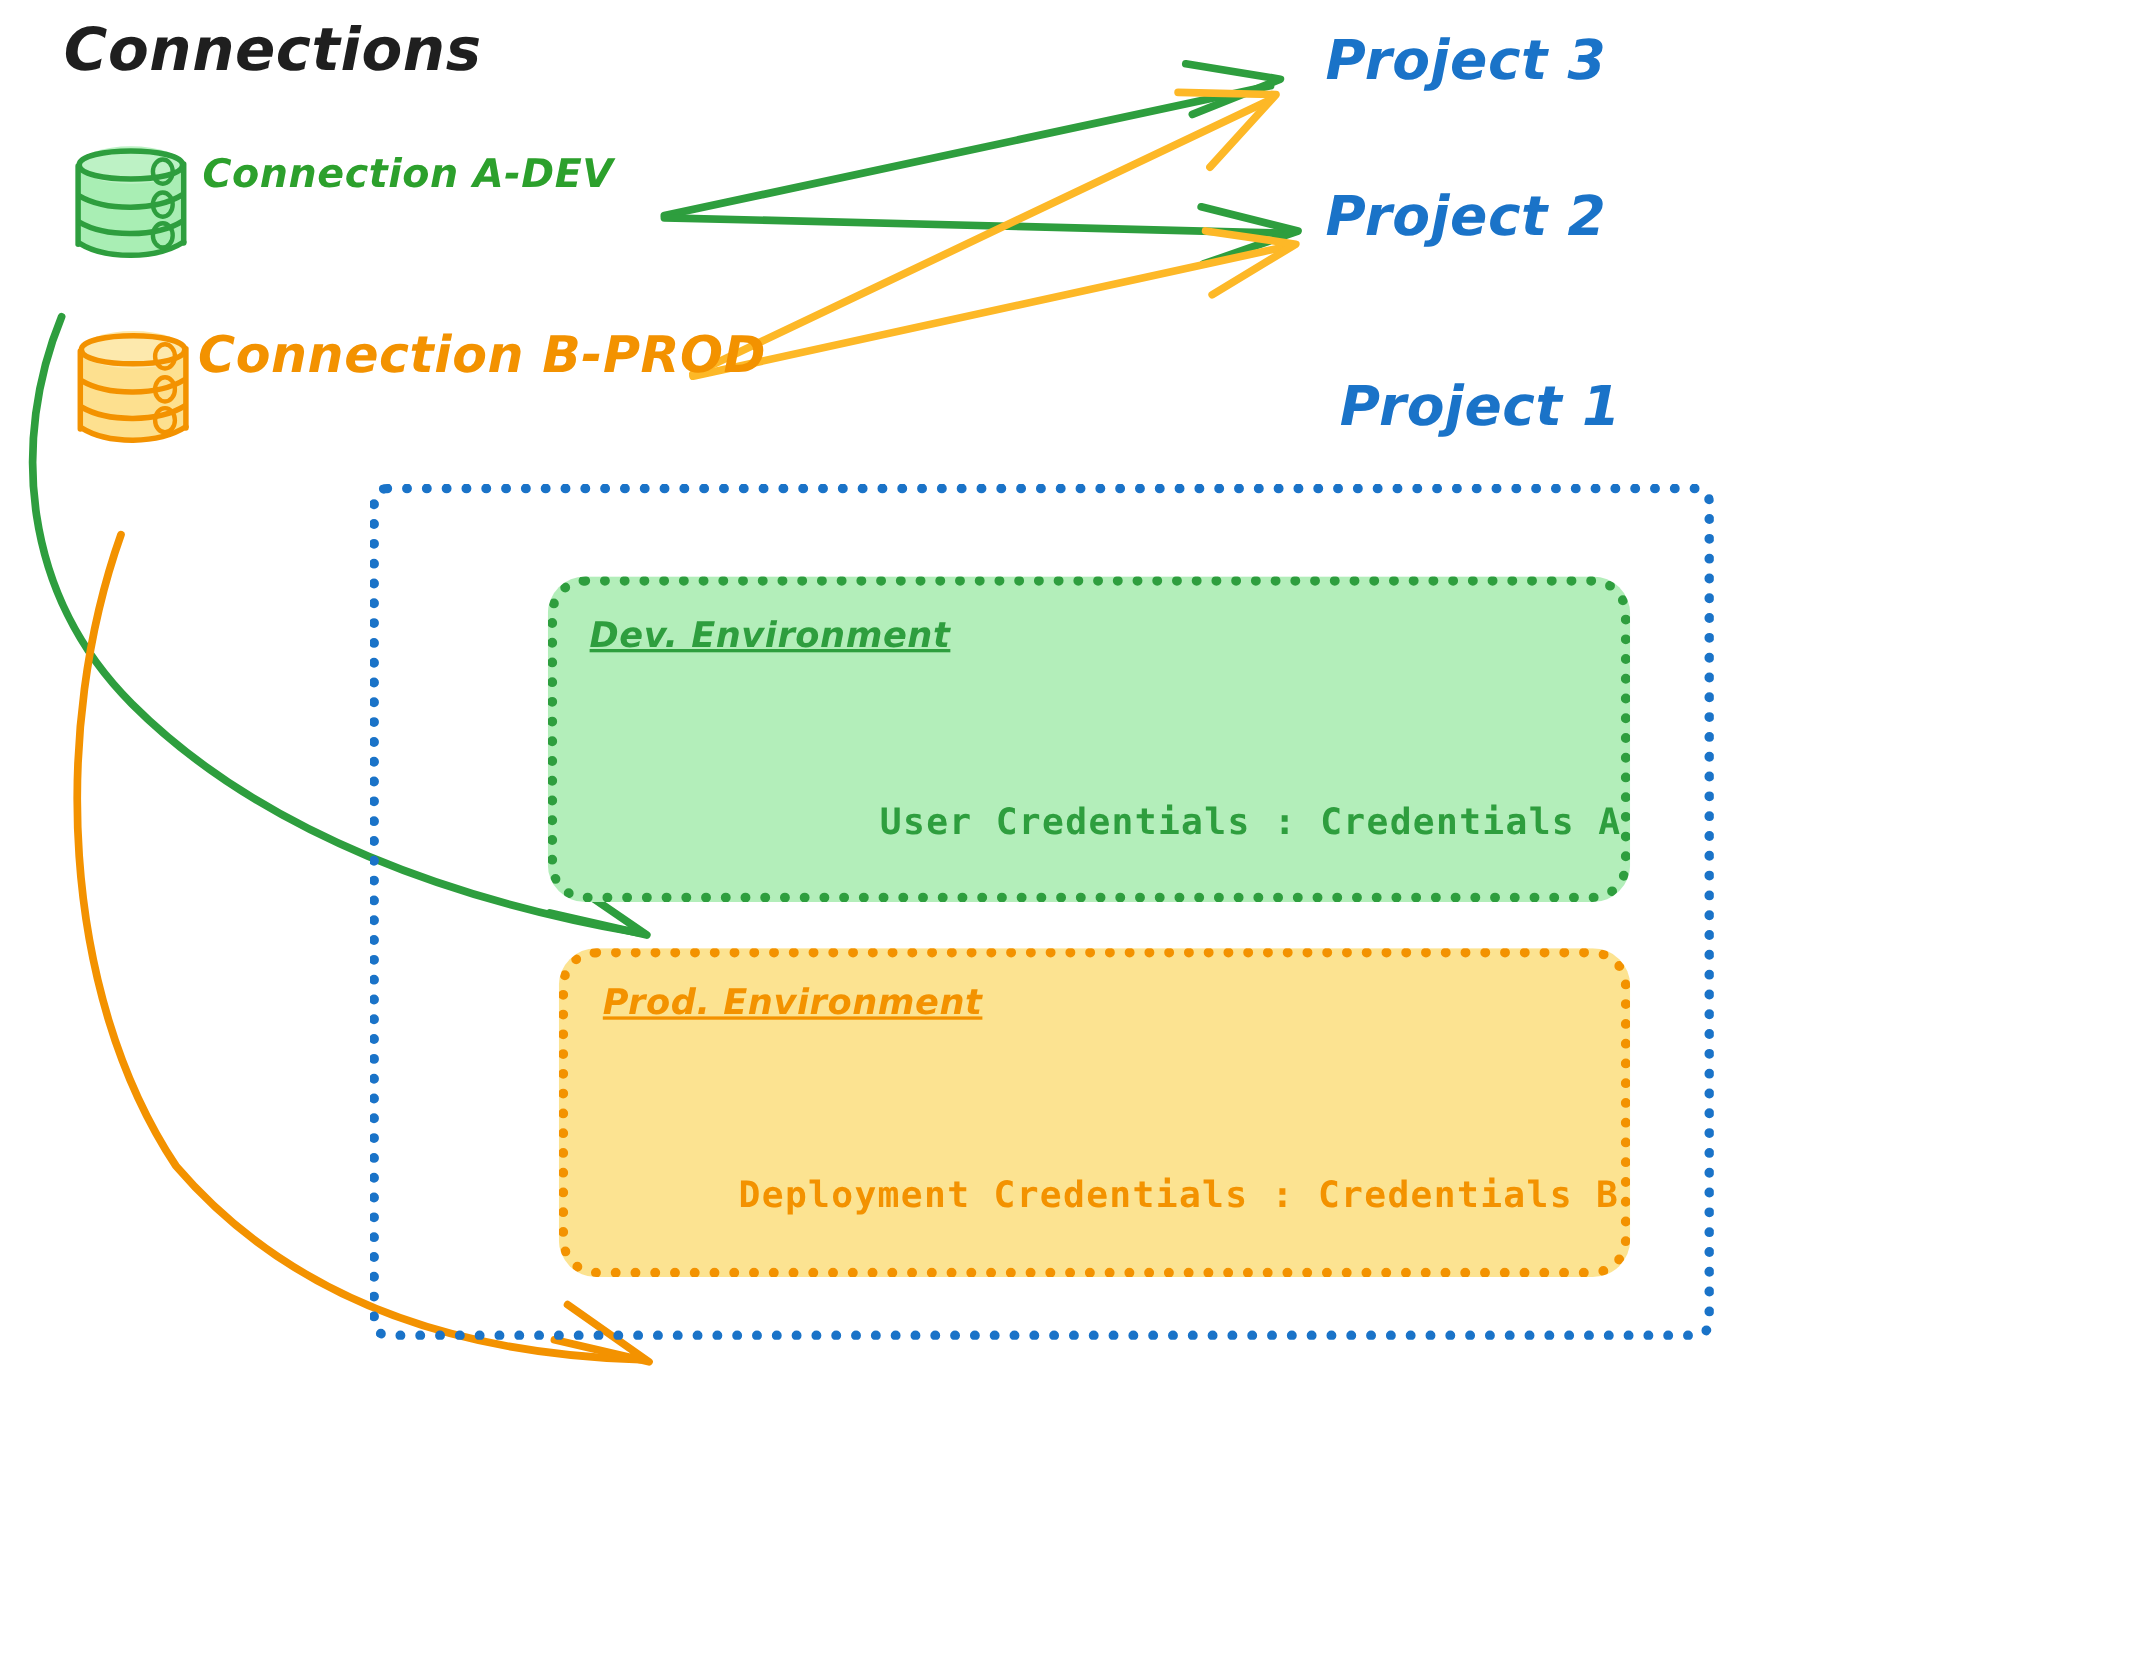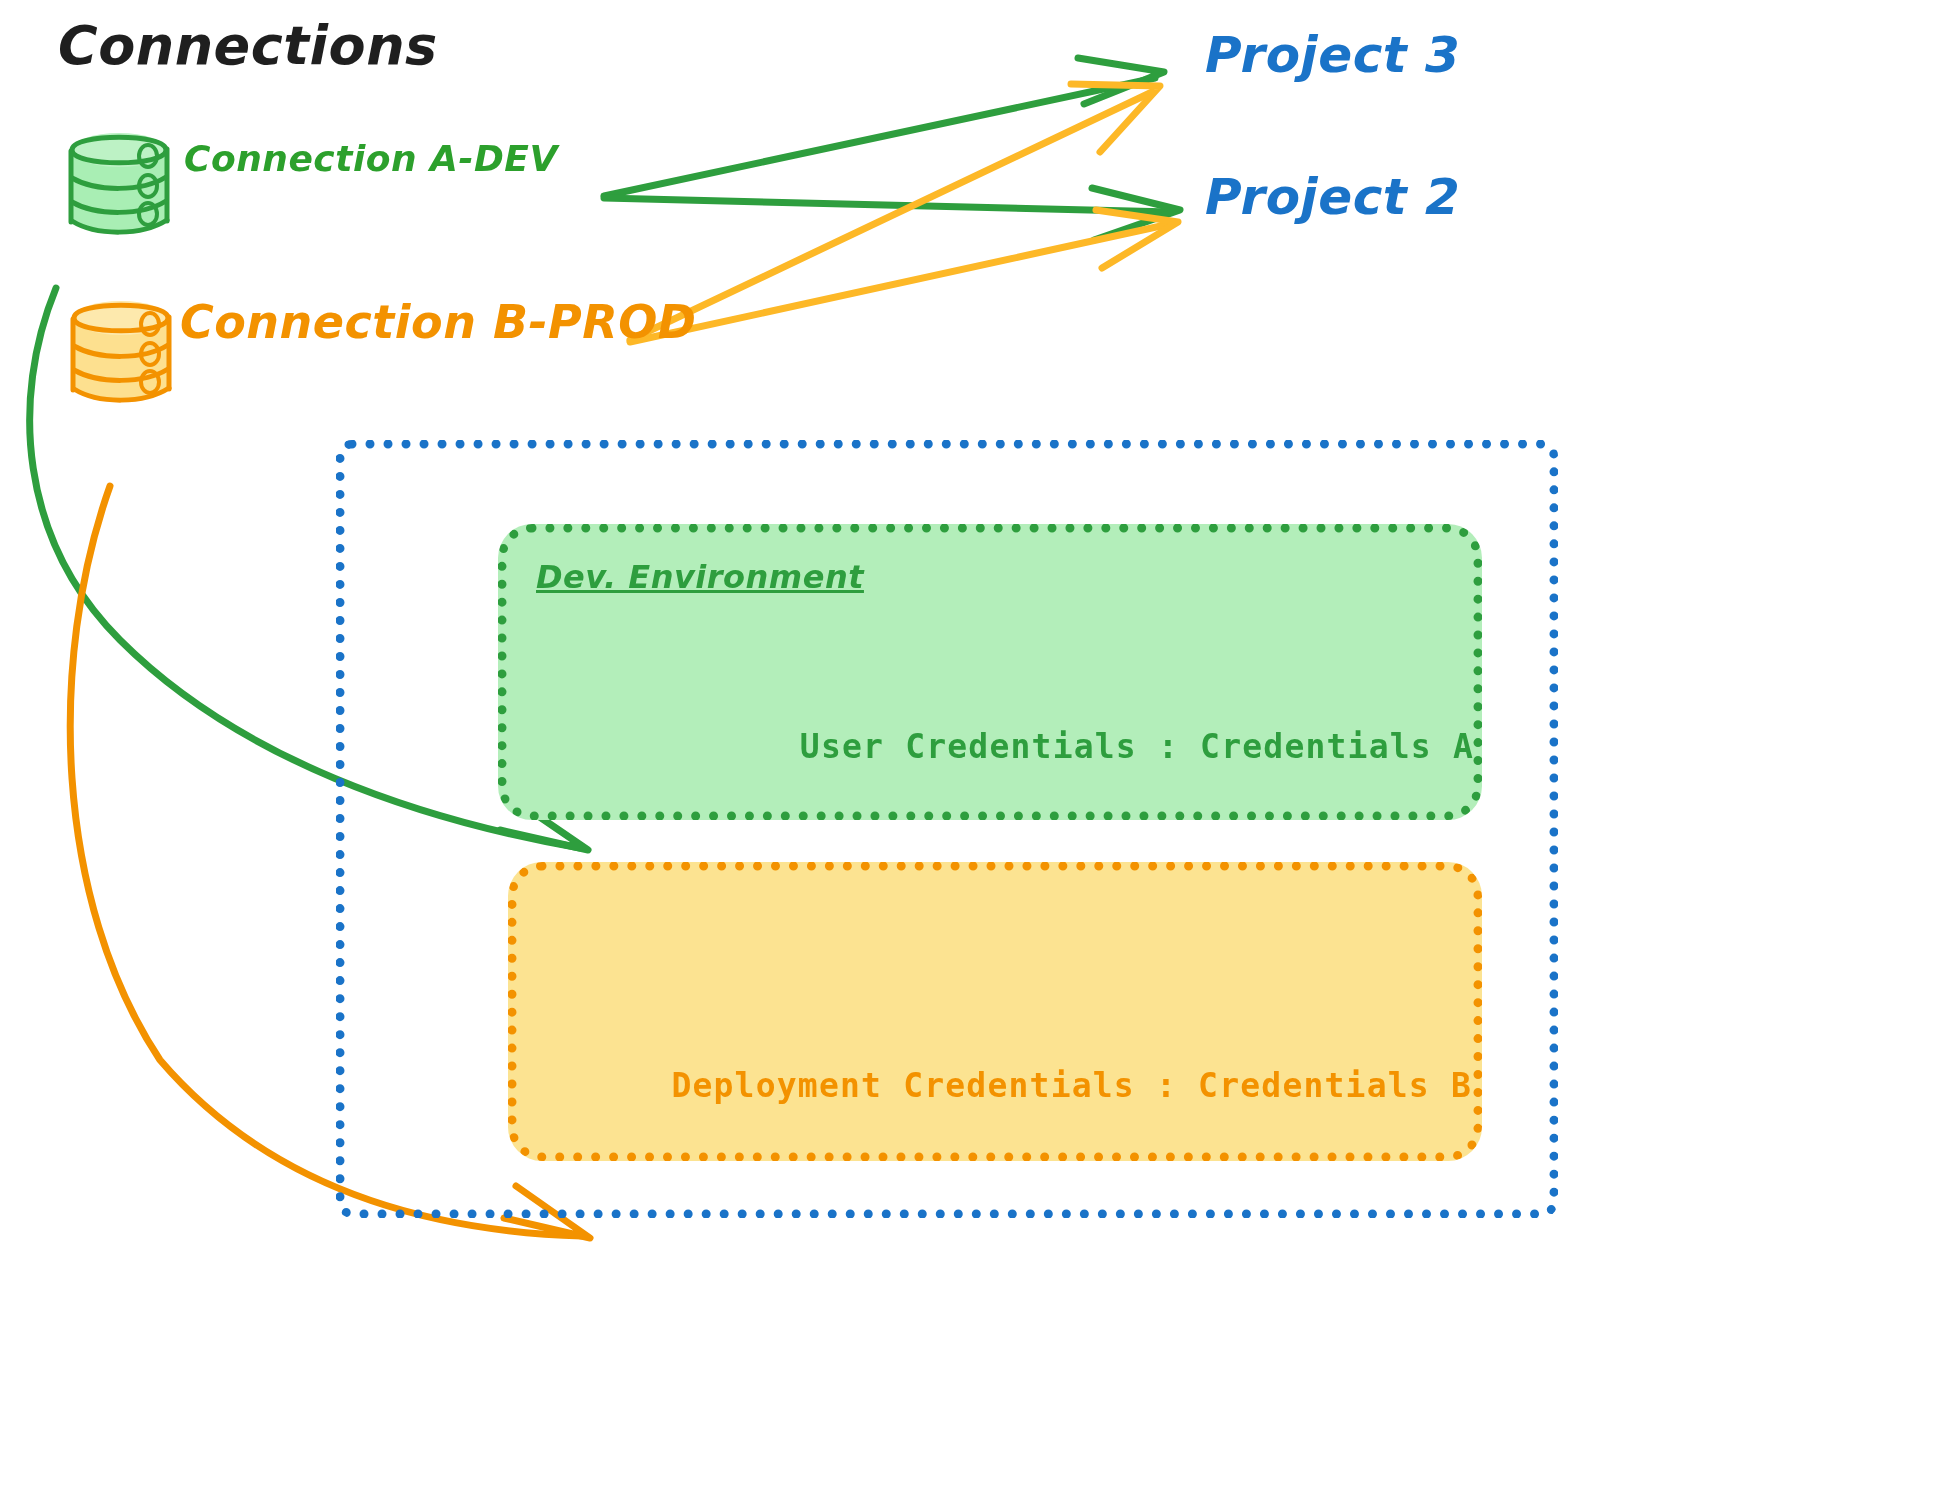--- a/index.html
+++ b/index.html
@@ -143,23 +143,25 @@
   <div class="lbl hand" id="title-connections">Connections</div>
 
   <div class="lbl hand" id="label-conn-a">Connection A-DEV</div>
 
   <div class="lbl hand" id="label-conn-b">Connection B-PROD</div>
 
   <div class="lbl hand project-label" id="label-project-3">Project 3</div>
 
   <div class="lbl hand project-label" id="label-project-2">Project 2</div>
 
+  <div class="lbl hand project-label" id="label-project-1">Project 1</div>
 
   <div id="project1-box"></div>
 
   <div class="env-box" id="dev-env-box"></div>
   <div class="hand env-title" id="dev-env-title">Dev. Environment</div>
   <div class="mono cred-line" id="dev-cred">User Credentials : Credentials A</div>
 
   <div class="env-box" id="prod-env-box"></div>
+  <div class="hand env-title" id="prod-env-title">Prod. Environment</div>
   <div class="mono cred-line" id="prod-cred">Deployment Credentials : Credentials B</div>
 
 </div>
 
 </body></html>

